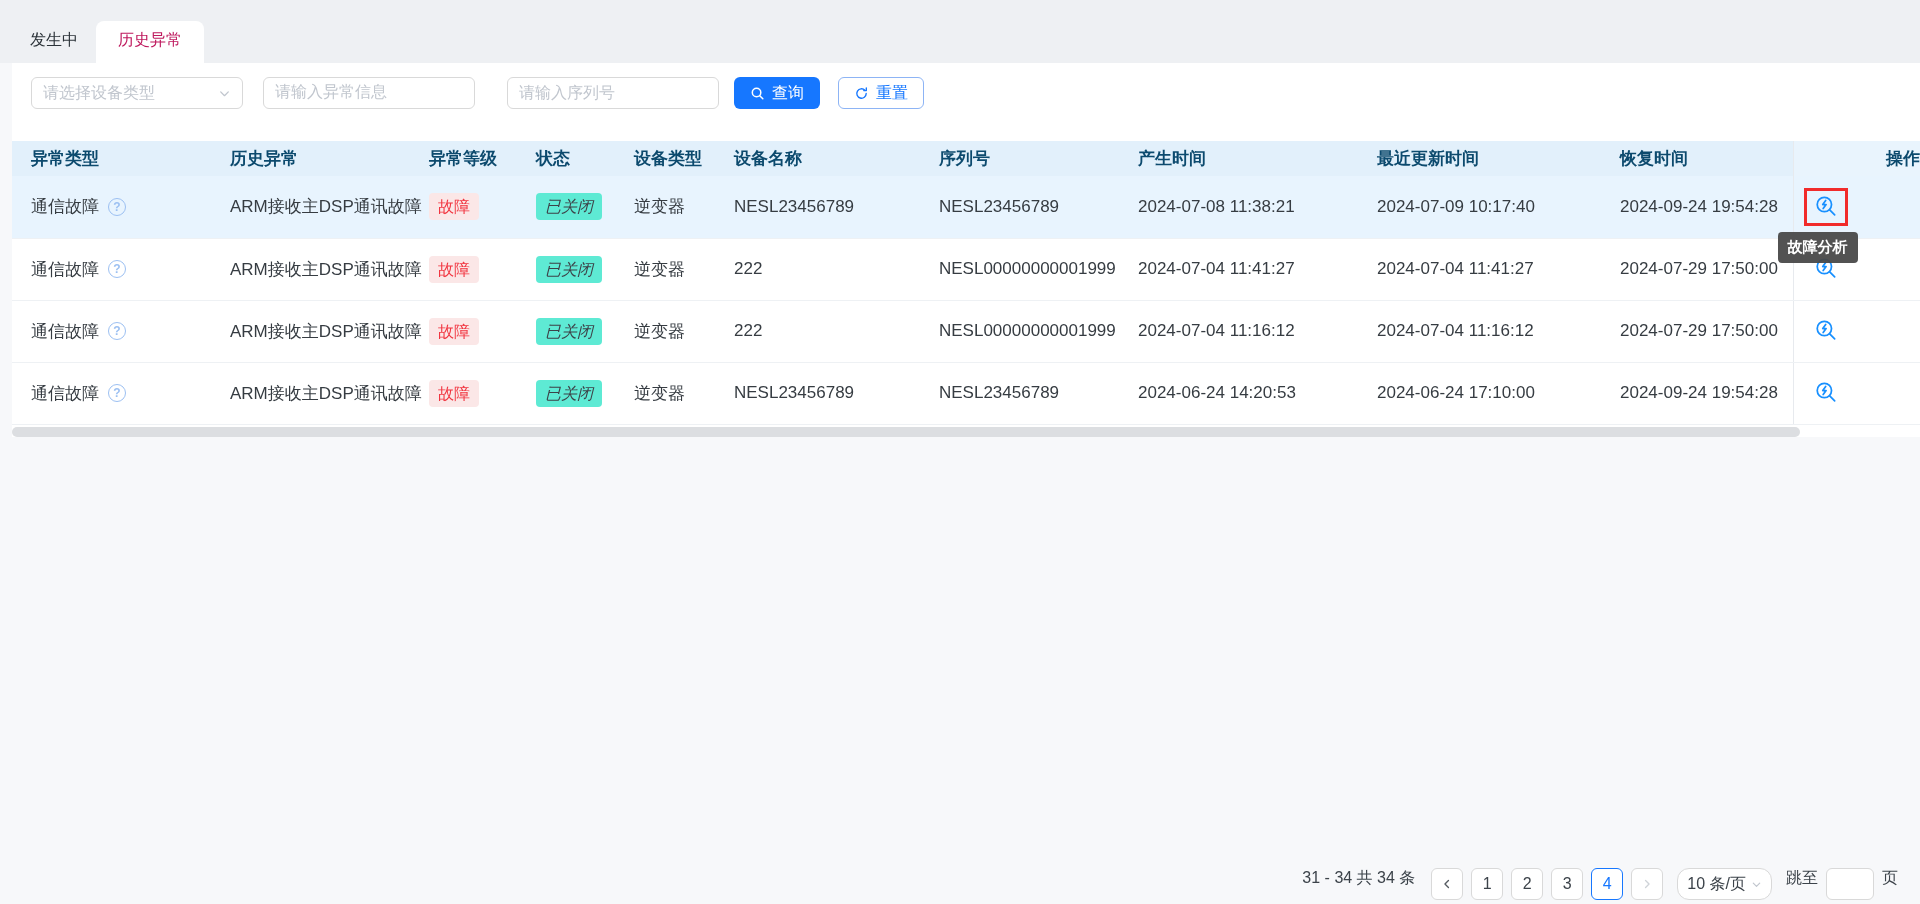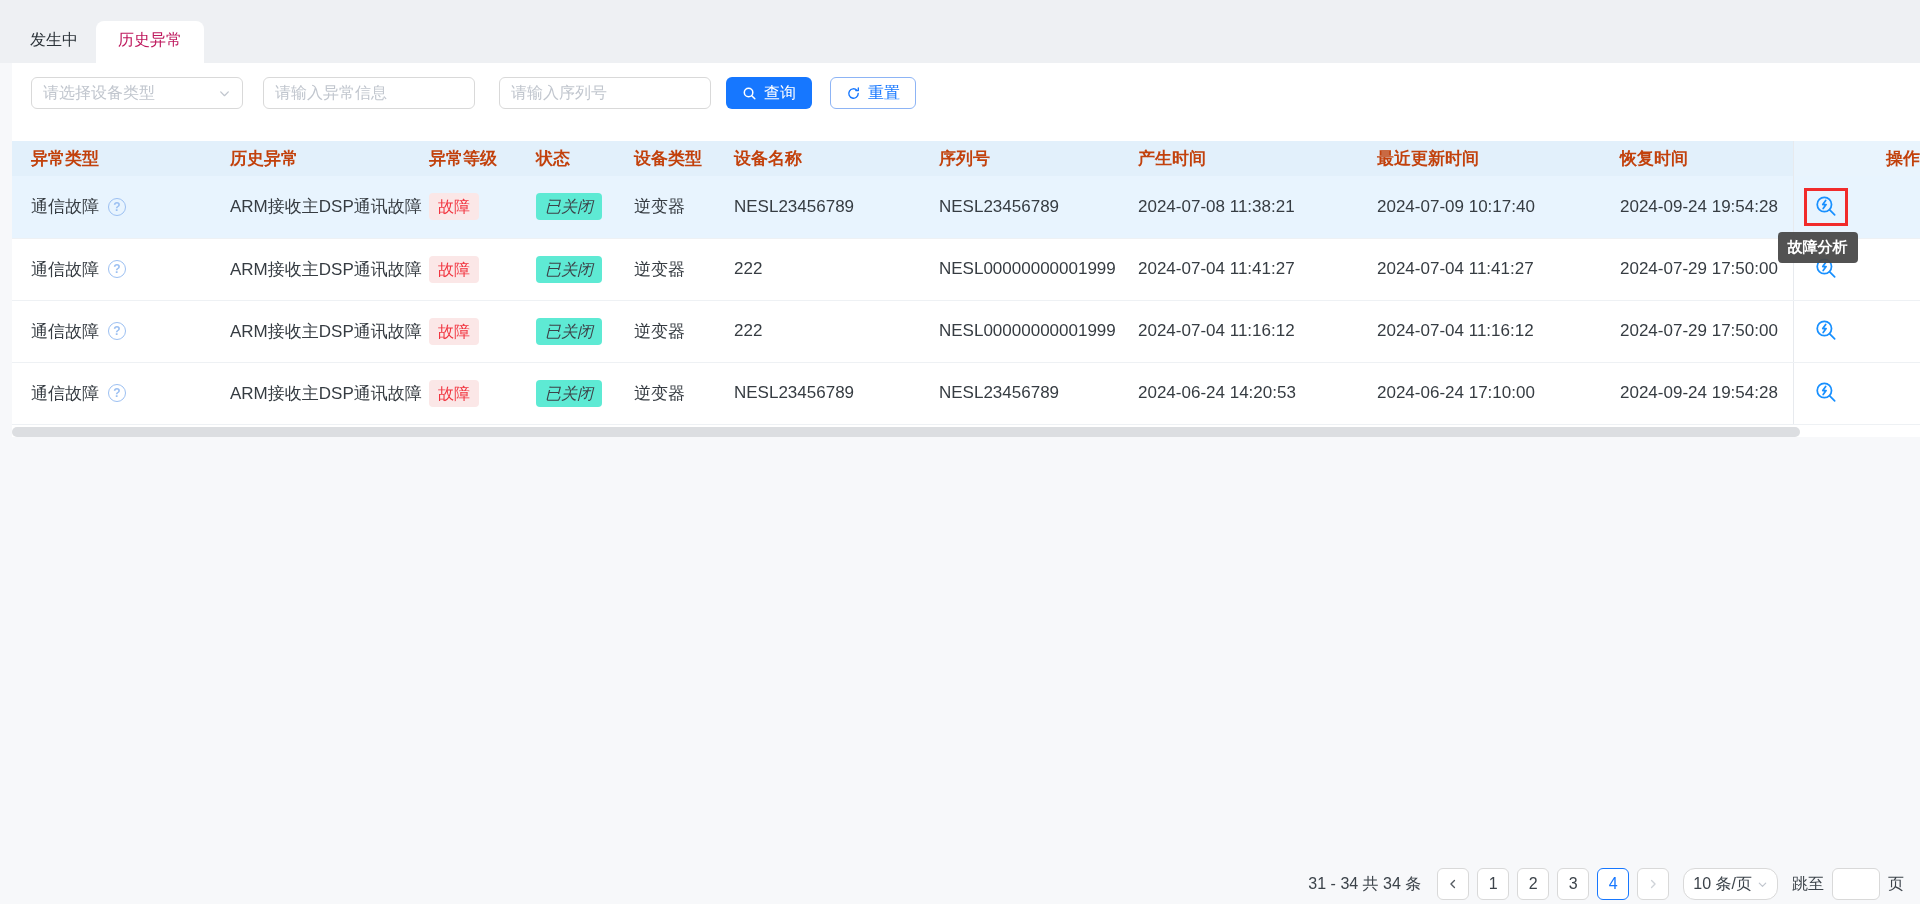--- a/index.html
+++ b/index.html
@@ -17,51 +17,51 @@
   .tab.active { background:#ffffff; color:#be185d; border-radius:8px 8px 0 0; padding:9px 22px 12px 22px; }
   
   .card { background:#ffffff; margin-left:12px; width:1908px; padding-top:14px; }
   
   .filters { display:flex; align-items:center; padding-left:19px; height:32px; margin-bottom:32px; }
   .ctrl { height:32px; border:1px solid #d9d9d9; border-radius:6px; background:#fff; font-size:16px; display:flex; align-items:center; color:#303133; }
   .select-box { width:212px; padding:3px 11px; justify-content:space-between; margin-right:20px; cursor:pointer; }
   .ph { color:#c1c6ce; }
   input.ctrl { padding:0 11px; width:212px; }
   input::placeholder { color:#c1c6ce; }
-  .inp-info { margin-right:24px; }
+  .inp-info { margin-right:32px;font-family:Liberation Mono, monospace; }
   .inp-serial { margin-right:15px; }
   .date-range { width:288px; padding:0 11px; margin-right:22px; cursor:pointer; }
   .date-range .d-start, .date-range .d-end { flex:1; text-align:center; }
   .date-range .d-sep { color:#c1c6ce; padding:0 4px; }
   .btn { height:32px; border-radius:6px; font-size:16px; display:flex; align-items:center; gap:7px; cursor:pointer; border:1px solid transparent; padding:0 15px; }
   .btn-primary { background:#1677ff; color:#fff; margin-right:18px; }
   .btn-default { background:#fff; color:#1677ff; border-color:#8db4f5; }
   
   table { border-collapse:collapse; table-layout:fixed; width:1908px; font-size:17px; }
-  thead th { background:#e2f0fb; height:35px; text-align:left; font-weight:600; color:#c2410c; white-space:nowrap; }
+  thead th { background:#e2f0fb; height:35px; text-align:left; font-weight:600; color:#0c4a6e; white-space:nowrap; }
   thead th.action-col { background:#e9f4fd; }
   tbody td { height:62px; border-bottom:1px solid #eef1f4; background:#fff; white-space:nowrap; overflow:visible; color:#363c42; }
   tr.hl td { background:#e8f4fe; }
   th:first-child, td:first-child { padding-left:19px; }
   .action-col { border-left:1px solid #e7eaee; box-shadow:-10px 0 10px -8px rgba(20,40,70,0.10); position:relative;text-align:right; }
   .badge { display:inline-block; padding:3px 9px; border-radius:4px; font-size:16px; line-height:21px; }
   .badge-level { background:#fbe7e7; color:#f1343f; }
   .badge-status { background:#5eead4; color:#3d4248;font-style:italic; }
   .q-icon { display:inline-flex; align-items:center; justify-content:center; width:18px; height:18px; border:1.4px solid #9cc0f2; border-radius:50%; color:#9cc0f2; font-size:12px; font-weight:700; margin-left:9px; vertical-align:-3px; }
   .q-icon::after { content:"?"; }
   .cellwrap { display:flex; align-items:center; }
   
   .action-wrap { position:relative; display:flex; align-items:center; padding-left:10px; }
   .iconbox { width:44px; height:38px; display:inline-flex; align-items:center; justify-content:center; border:3px solid transparent; cursor:pointer; }
   .iconbox.redbox { border-color:#f12b2b; }
   .tooltip { position:absolute; top:44px; left:-16px; background:rgba(73,73,73,0.95); color:#fff; font-size:15px; font-weight:600; padding:6px 10px; border-radius:4px; white-space:nowrap; z-index:9; }
   
   .hscrollbar { height:10px; width:1788px; background:#dcdee1; border-radius:5px; margin:2px 0 6px 0; }
   
-  .pager { position:absolute; right:16px; bottom:4px; display:flex; align-items:center; gap:8px; font-size:16px; color:#3c434a; }
+  .pager { position:absolute; right:22px; bottom:4px; display:flex; align-items:flex-start; gap:8px; font-size:16px; color:#3c434a; }
   .total-text { margin-right:8px; }
   .pg-btn { min-width:32px; height:32px; background:#fff; border:1px solid #d9d9d9; border-radius:6px; display:flex; align-items:center; justify-content:center; cursor:pointer; color:#3c434a; font-size:16px; }
   .pg-btn.active { border-color:#1677ff; color:#1677ff; }
   .pg-btn.disabled { cursor:default; }
   .size-select { height:32px; background:#fff; border:1px solid #d9d9d9; border-radius:12px; display:flex; align-items:center; gap:5px; padding:0 9px; cursor:pointer; margin-left:6px; }
   .jump-label { margin-left:6px; }
   .jump-input { width:48px; height:32px; border:1px solid #d9d9d9; border-radius:6px; background:#fff; padding:0 8px; font-size:16px; }
   .page-list { display:contents; }
   svg { display:block; }
 </style>

